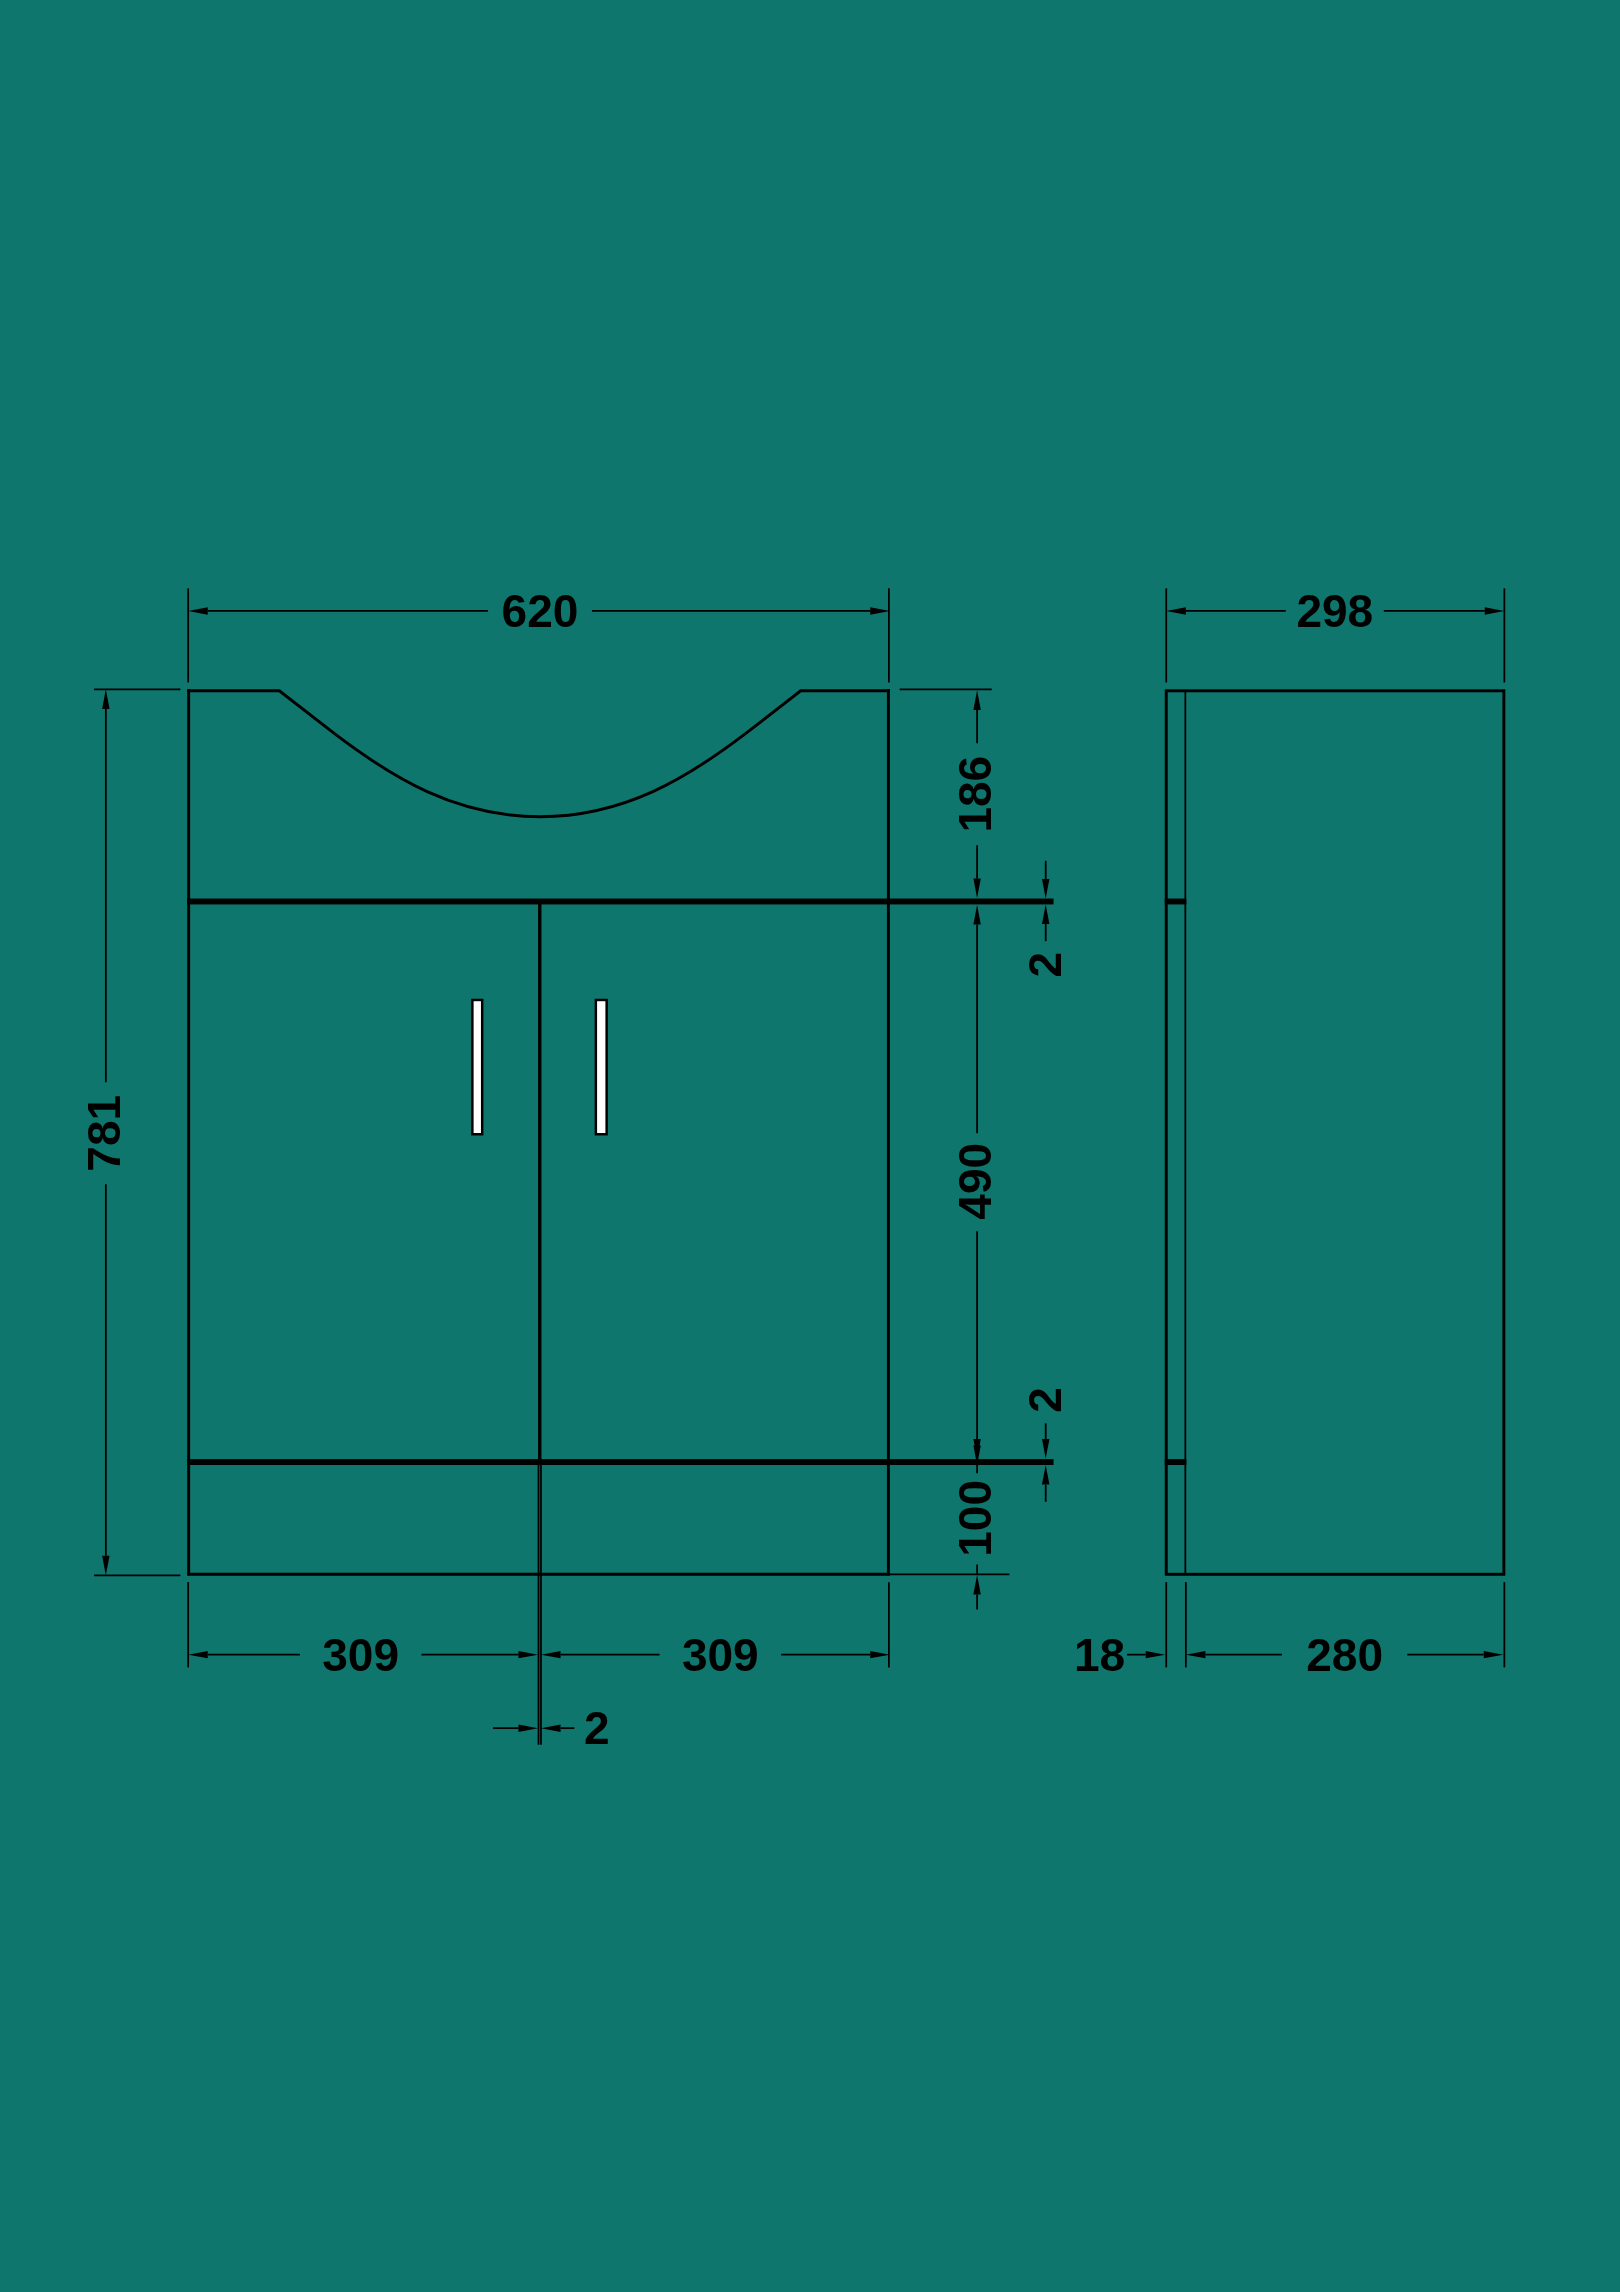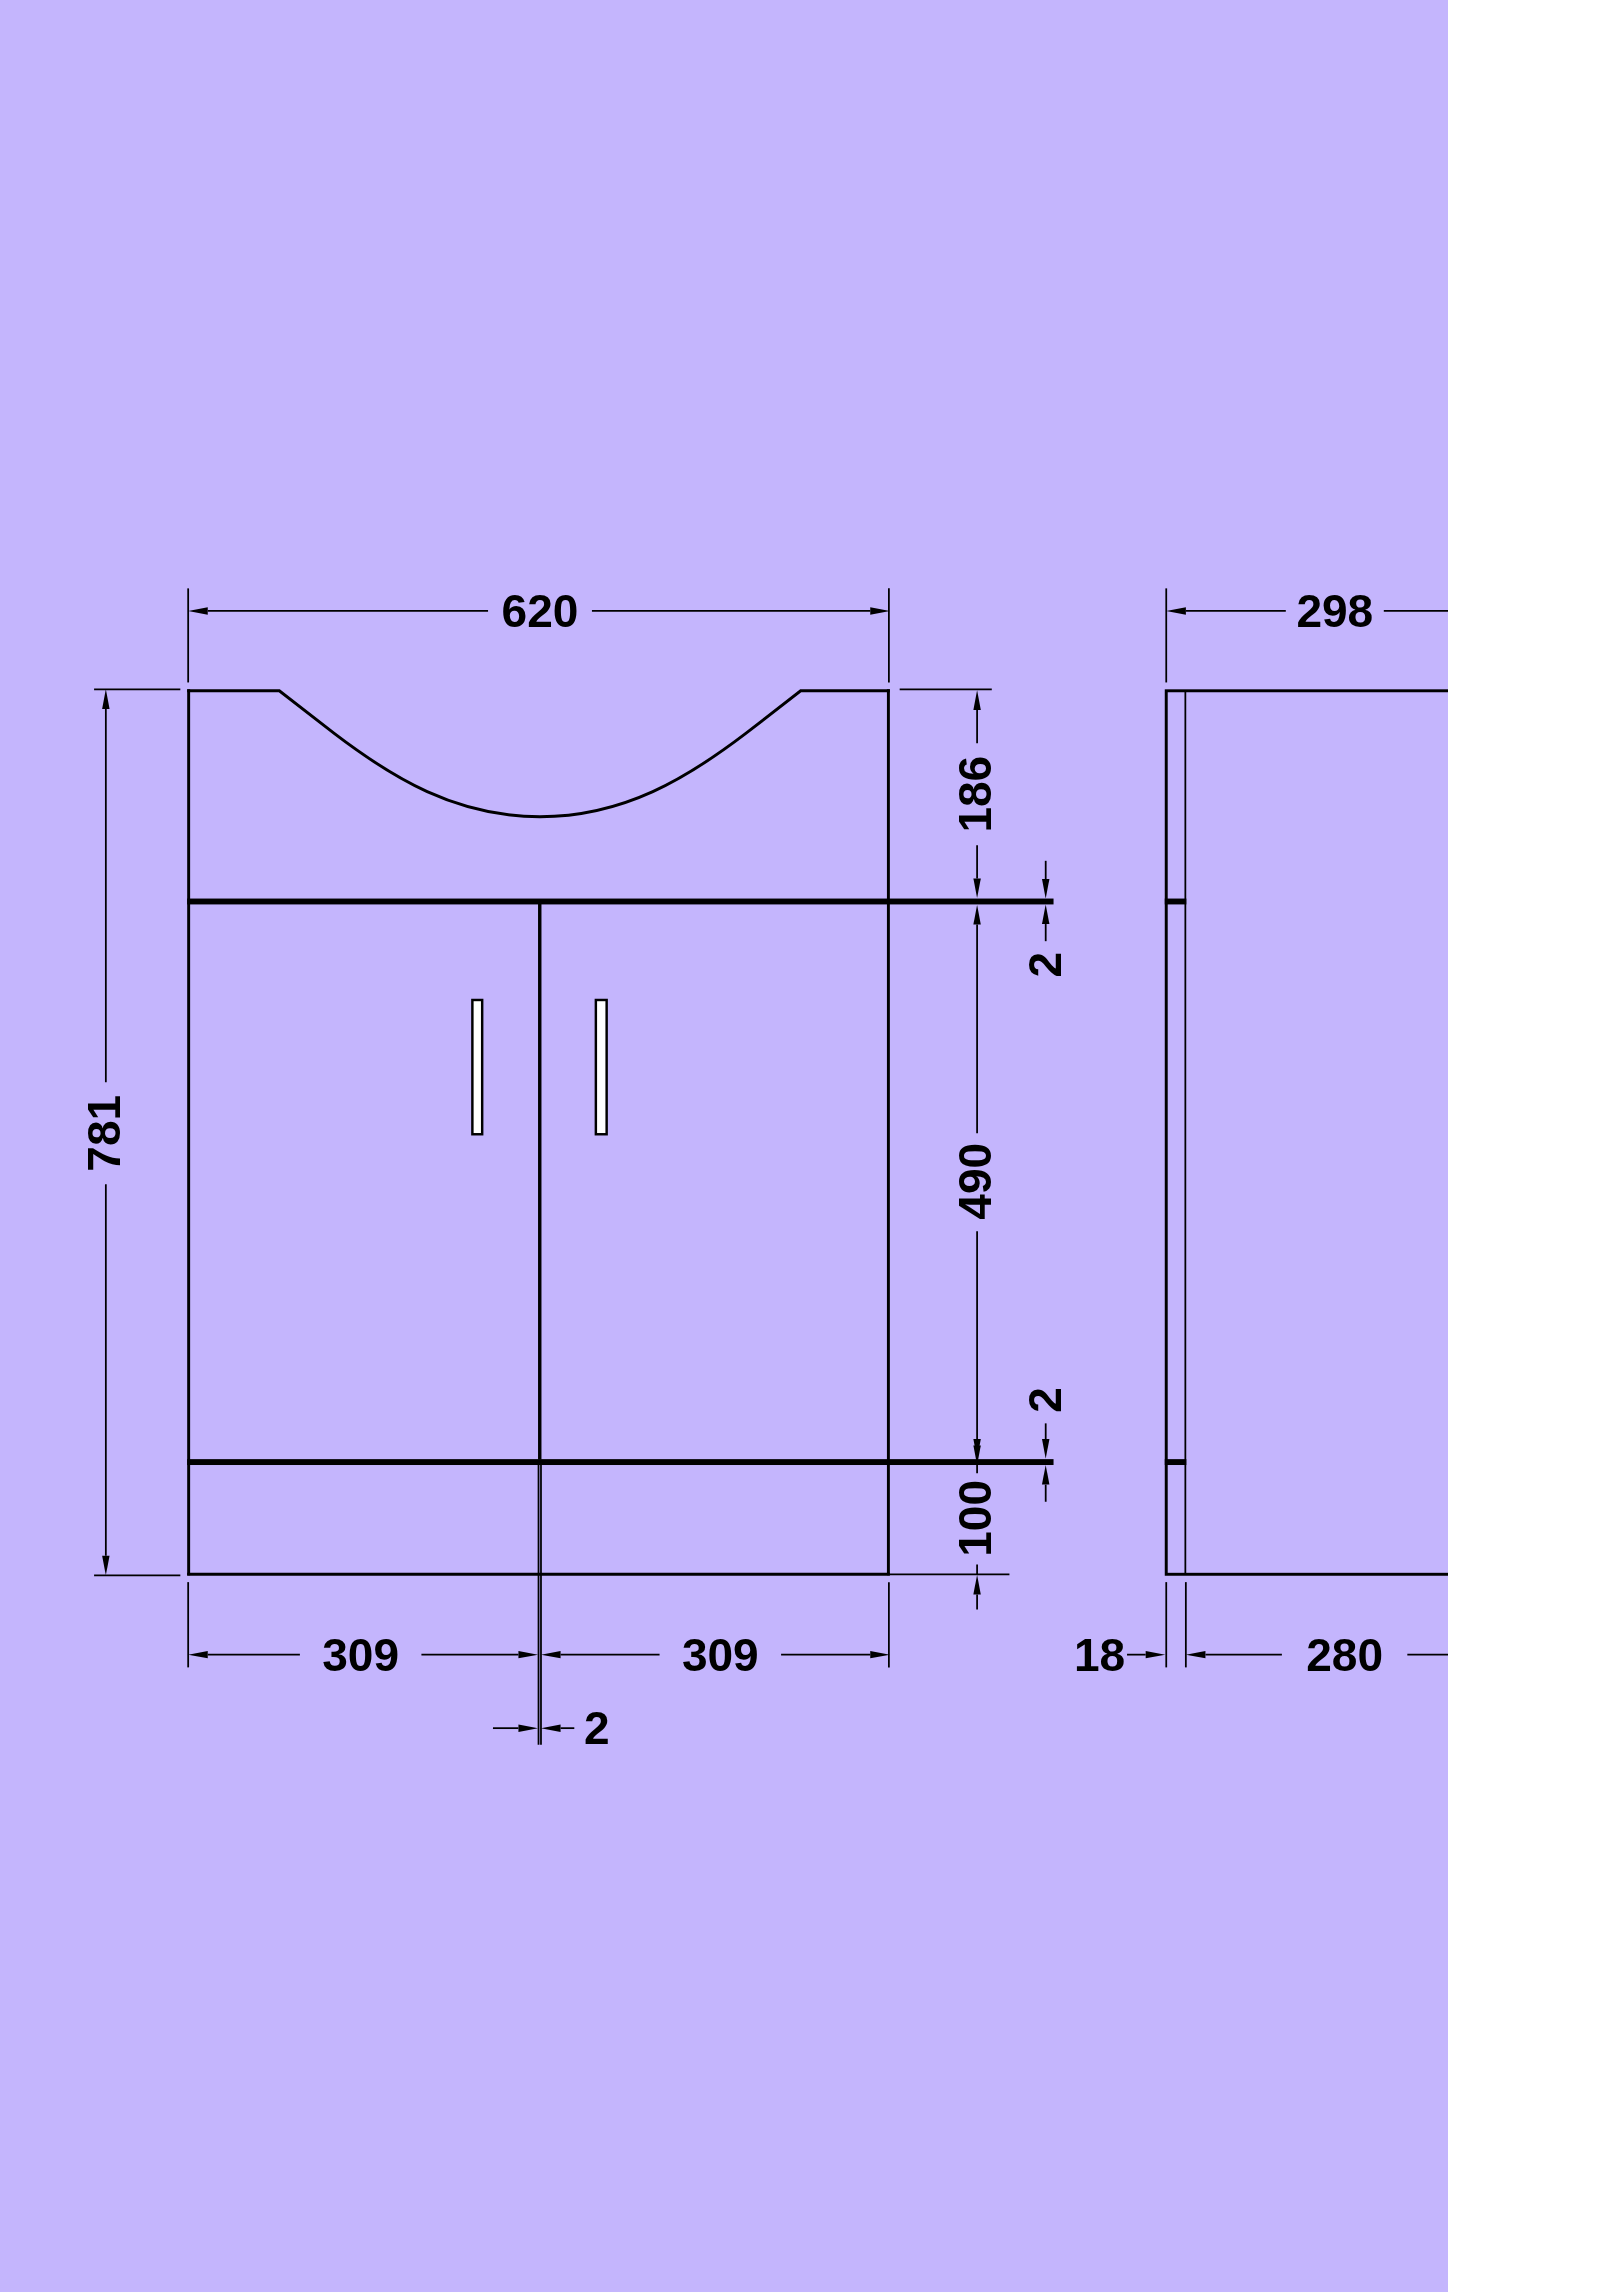--- a/index.html
+++ b/index.html
@@ -1,20 +1,20 @@
 <!DOCTYPE html>
 <html><head>
 <meta charset="utf-8">
 <style>
   html, body { margin: 0; padding: 0; background: #ffffff; }
   .canvas {
     position: relative;
-    width: 1448px;
+    width: 1620px;
     height: 2293px;
-    background: #c4b5fd;
+    background: #0f766e;
     overflow: hidden;
   }
   svg { display: block; }
   text {
     font-family: "Liberation Sans", "DejaVu Sans", sans-serif;
     font-weight: bold;
     font-size: 47px;
     fill: #000000;
   }
   .thick { stroke: #000000; stroke-width: 3; fill: none; }

